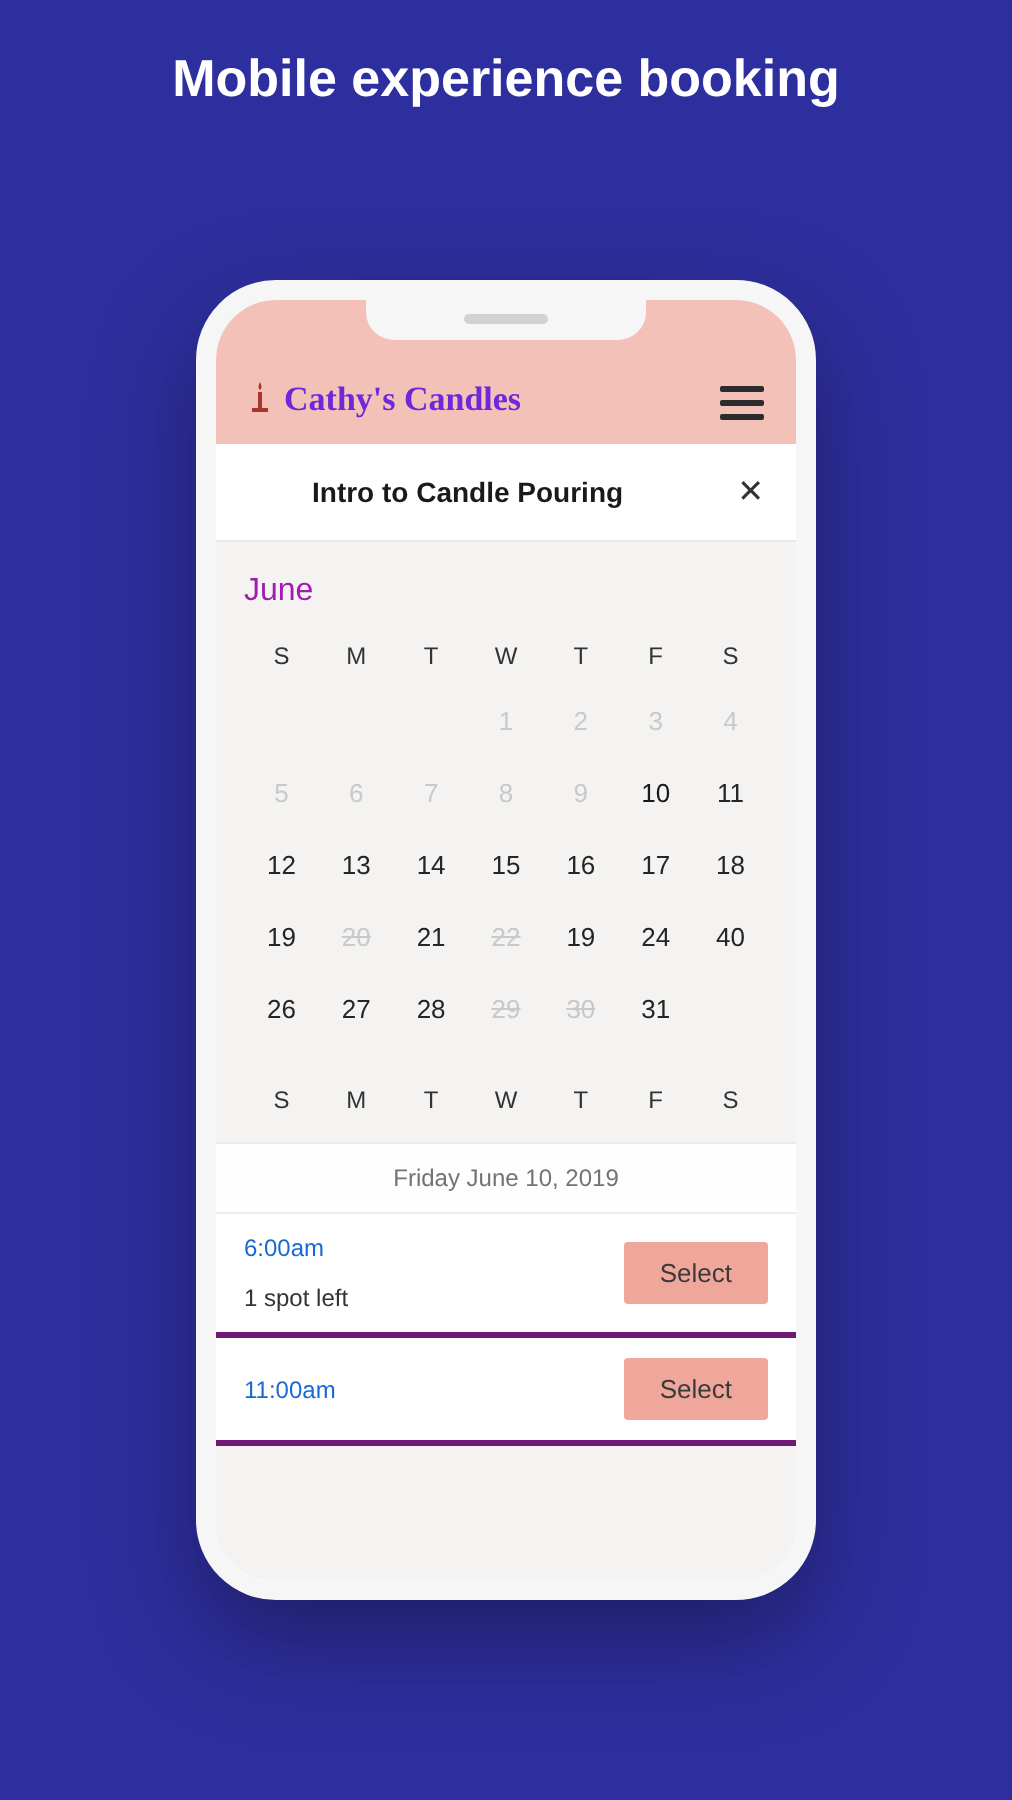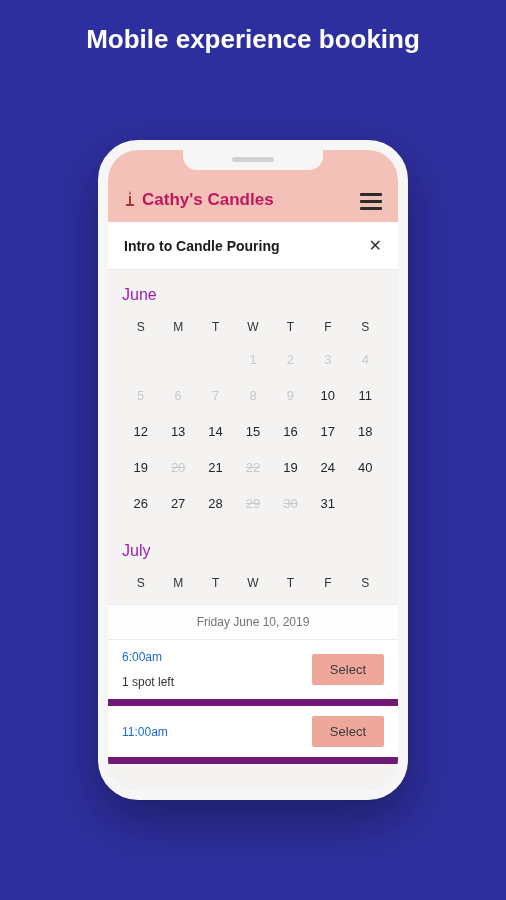--- a/index.html
+++ b/index.html
@@ -64,24 +64,24 @@
       height: 72px;
       display: flex;
       align-items: flex-end;
       justify-content: space-between;
       padding: 0 16px 12px 16px;
     }
     .brand {
       display: flex;
       align-items: center;
       gap: 6px;
-      color: #be185d;
+      color: #6d28d9;
       font-weight: 700;
       font-size: 17px;
-      font-family: Liberation Sans, sans-serif;
+      font-family: Liberation Serif, serif;
     }
     .candle-icon svg { display: block; }
     .hamburger {
       width: 22px;
       display: flex;
       flex-direction: column;
       gap: 4px;
     }
     .hamburger span {
       display: block;
@@ -94,20 +94,21 @@
       padding: 14px 16px;
       display: flex;
       justify-content: space-between;
       align-items: center;
       border-bottom: 1px solid #e9e9e9;
     }
     .title-bar-text {
       font-weight: 700;
       font-size: 14px;
       color: #1a1a1a;
+      margin-left: 32px;
     }
     .close-icon {
       font-size: 16px;
       color: #333;
       cursor: pointer;
     }
     .calendar {
       padding: 16px 14px 0 14px;
     }
     .month-label {
@@ -165,21 +166,21 @@
       padding: 10px 0;
       color: #737373;
       margin-top: 6px;
     }
     .slot {
       background: white;
       display: flex;
       justify-content: space-between;
       align-items: center;
       padding: 10px 14px;
-      border-bottom: 7px solid #701a75;
+      border-bottom: 3px solid #701a75;
     }
     .slot-left { font-size: 12px; }
     .slot-time { color: #1969d4; }
     .slot-avail { color: #333; margin-top: 11px; }
     .select-btn {
       background: #efa79b;
       color: #3a3a3a;
       border: none;
       padding: 8px 18px;
       font-size: 13px;
@@ -276,21 +277,20 @@
             <div class="day ">28</div>
             <div class="day strike">29</div>
             <div class="day strike">30</div>
             <div class="day ">31</div>
             <div class="day "></div>
           </div>
         </div>
     </div>
 
     <div class="second-month">
-      <div class="month-label">July</div>
       <div class="dow-row" id="dow-july">
           <div class="dow">S</div>
           <div class="dow">M</div>
           <div class="dow">T</div>
           <div class="dow">W</div>
           <div class="dow">T</div>
           <div class="dow">F</div>
           <div class="dow">S</div>
         </div>
     </div>

